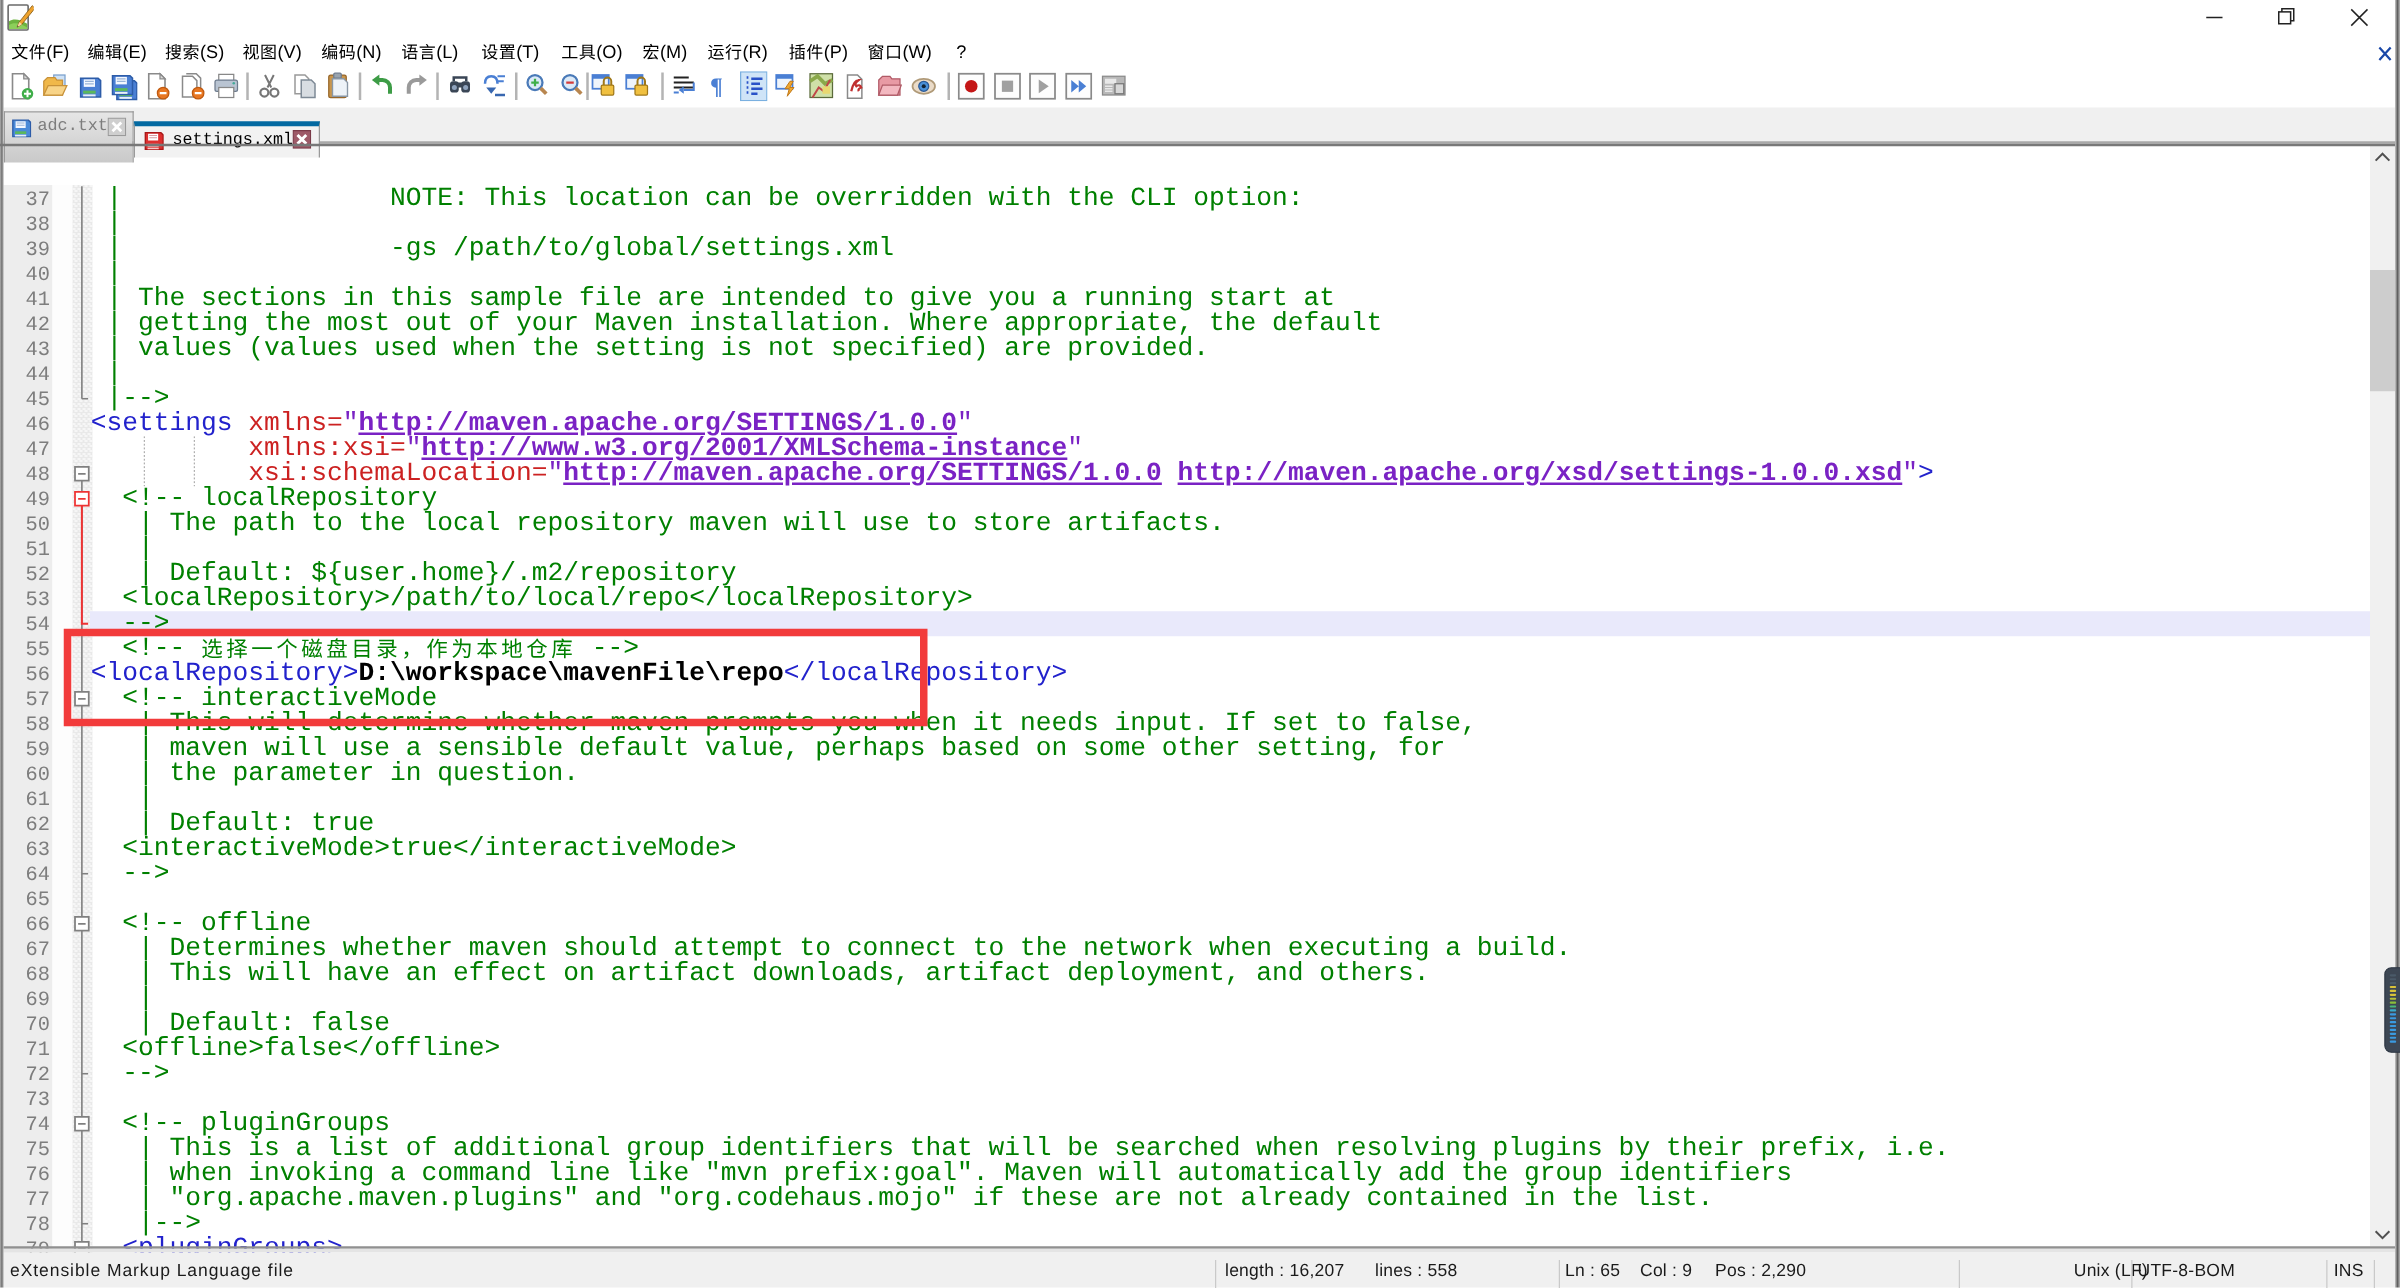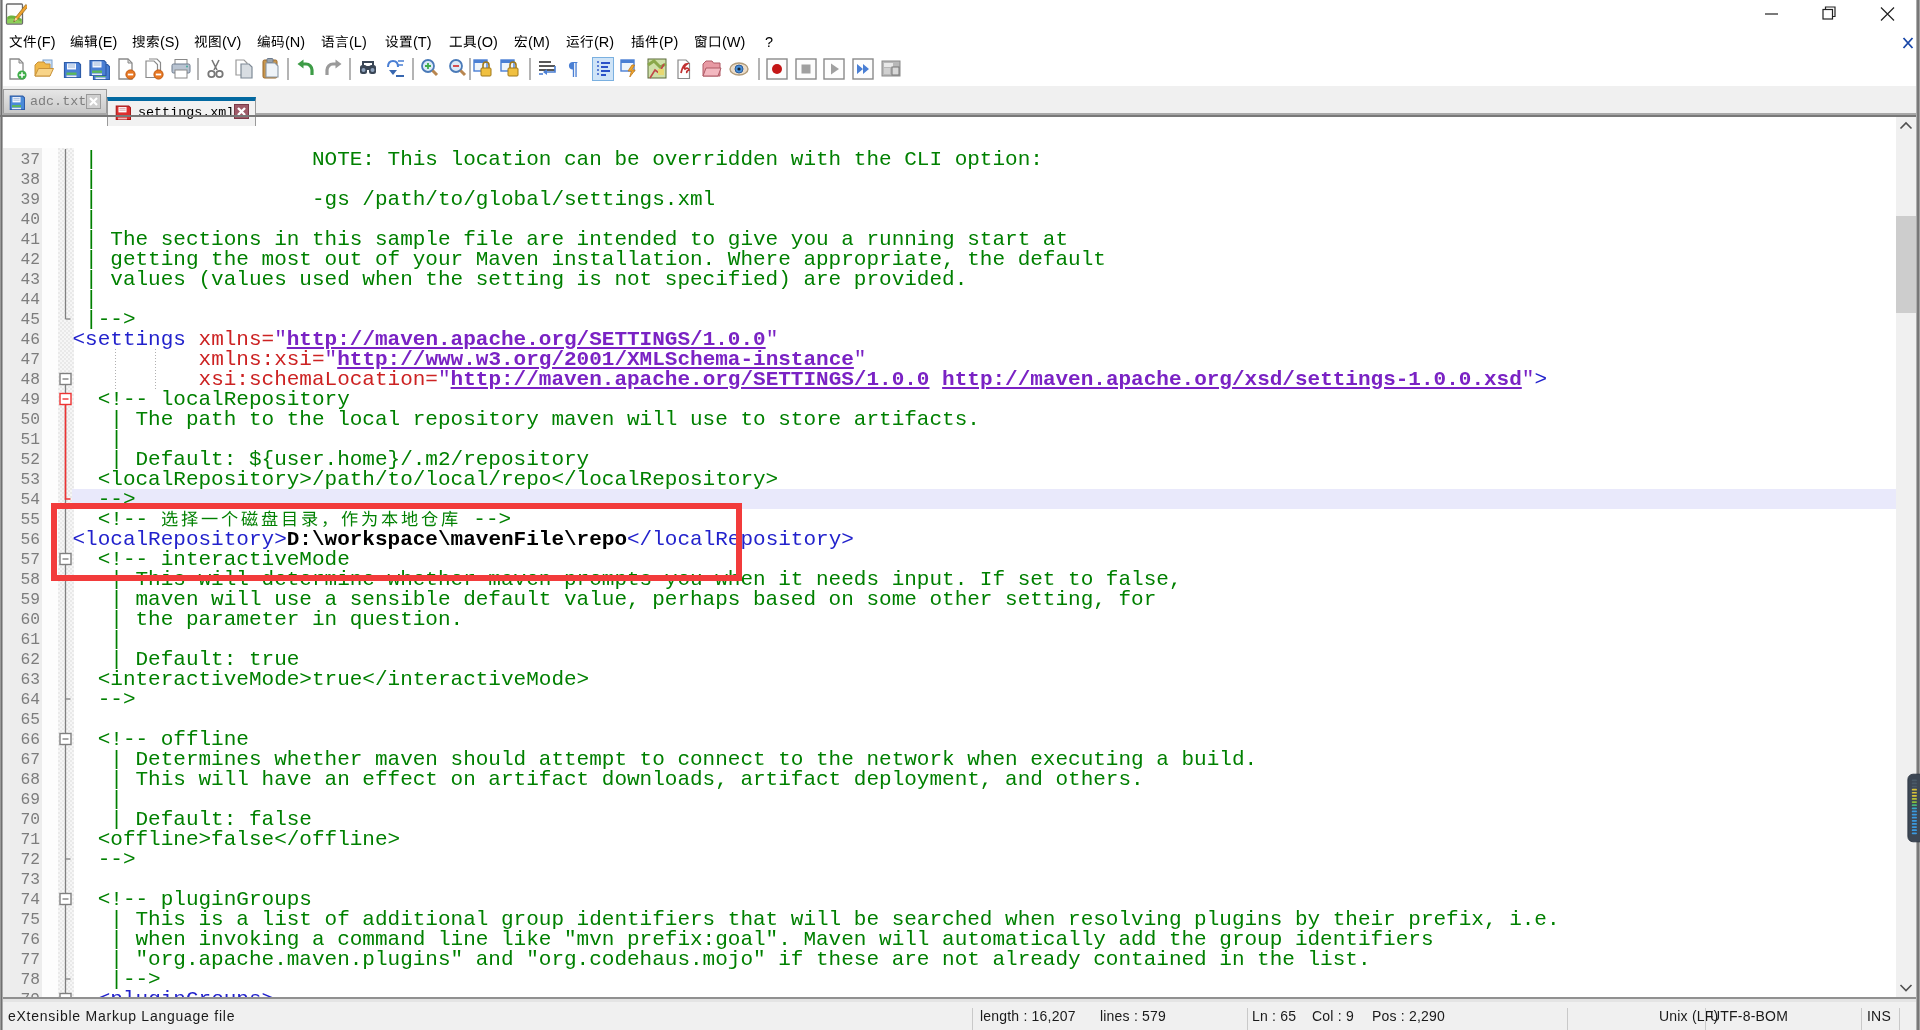--- a/index.html
+++ b/index.html
@@ -10,21 +10,21 @@
 
 .mi { position:absolute; top:34px; height:16px; white-space:nowrap; }
 .mi span { font-size:14.5px; color:#000; vertical-align:top; line-height:16px; display:inline-block; }
 .mi svg { display:inline-block; }
 
 .ti { position:absolute; top:57px; width:22px; height:24px; }
 .tsep { position:absolute; top:58px; width:1.5px; height:22px; background:#b4b4b4; }
 
 #tabband { position:absolute; left:2px; top:86px; width:1914px; height:29px; background:#f0f0f0; }
 #tabband .bline { position:absolute; left:0; top:27px; width:100%; height:2px; background:#a8a8a8; }
-#tab1 { position:absolute; left:1px; top:3px; width:104px; height:24px;
+#tab1 { position:absolute; left:1px; top:3px; width:104px; height:41px;
   background:linear-gradient(#e6e6e6,#c9c9c9); border:1px solid #9a9a9a; border-bottom:none;padding-left:48px; }
 #tab2 { position:absolute; left:105px; top:0; width:149px; height:29px;
   background:#f2f2f2; border:1px solid #9a9a9a; border-bottom:none; border-top:4px solid #0369a1;margin-top:11px; }
 .tabtxt { position:absolute; font-family:"Liberation Mono",monospace; font-size:13.4px; top:4px; }
 
 #editor { position:absolute; left:2px; top:116px; width:1894px; height:881px; background:#fff; overflow:hidden;margin-top:32px; }
 #nummargin { position:absolute; left:0; top:0; width:40px; height:881px; background:#ededed; }
 #bookmargin { position:absolute; left:40px; top:0; width:18px; height:881px; background:#fdfdfd; }
 #foldmargin { position:absolute; left:56px; top:0; width:16px; height:881px;
   background:conic-gradient(#f6f6f6 25%,#e9e9e9 0 50%,#f6f6f6 0 75%,#e9e9e9 0) 0 0/4px 4px; }
@@ -483,21 +483,21 @@
  <div class="thumb"></div>
  <svg style="position:absolute;left:0;top:864px;width:20px;height:16px" viewBox="0 0 20 16">
         <path d="M4.5 5 L10 10.5 15.5 5" fill="none" stroke="#505050" stroke-width="1.6"></path>
       </svg>
 </div>
 <div id="clientbot"></div>
     <div id="clientbot2"></div>
 <div id="status">
  <div style="left:8px;letter-spacing:0.75px">eXtensible Markup Language file</div>
  <div style="left:980px">length : 16,207</div>
- <div style="left:1100px">lines : 579</div>
+ <div style="left:1100px">lines : 558</div>
  <div style="left:1252px">Ln : 65</div>
  <div style="left:1312px">Col : 9</div>
  <div style="left:1372px">Pos : 2,290</div>
  <div style="left:1659px">Unix (LF)</div>
  <div style="left:1710px">UTF-8-BOM</div>
  <div style="left:1867px">INS</div>
  <div class="ssep" style="left:972px"></div>
       <div class="ssep" style="left:1247px"></div>
  <div class="ssep" style="left:1567px"></div>
       <div class="ssep" style="left:1705px"></div>

